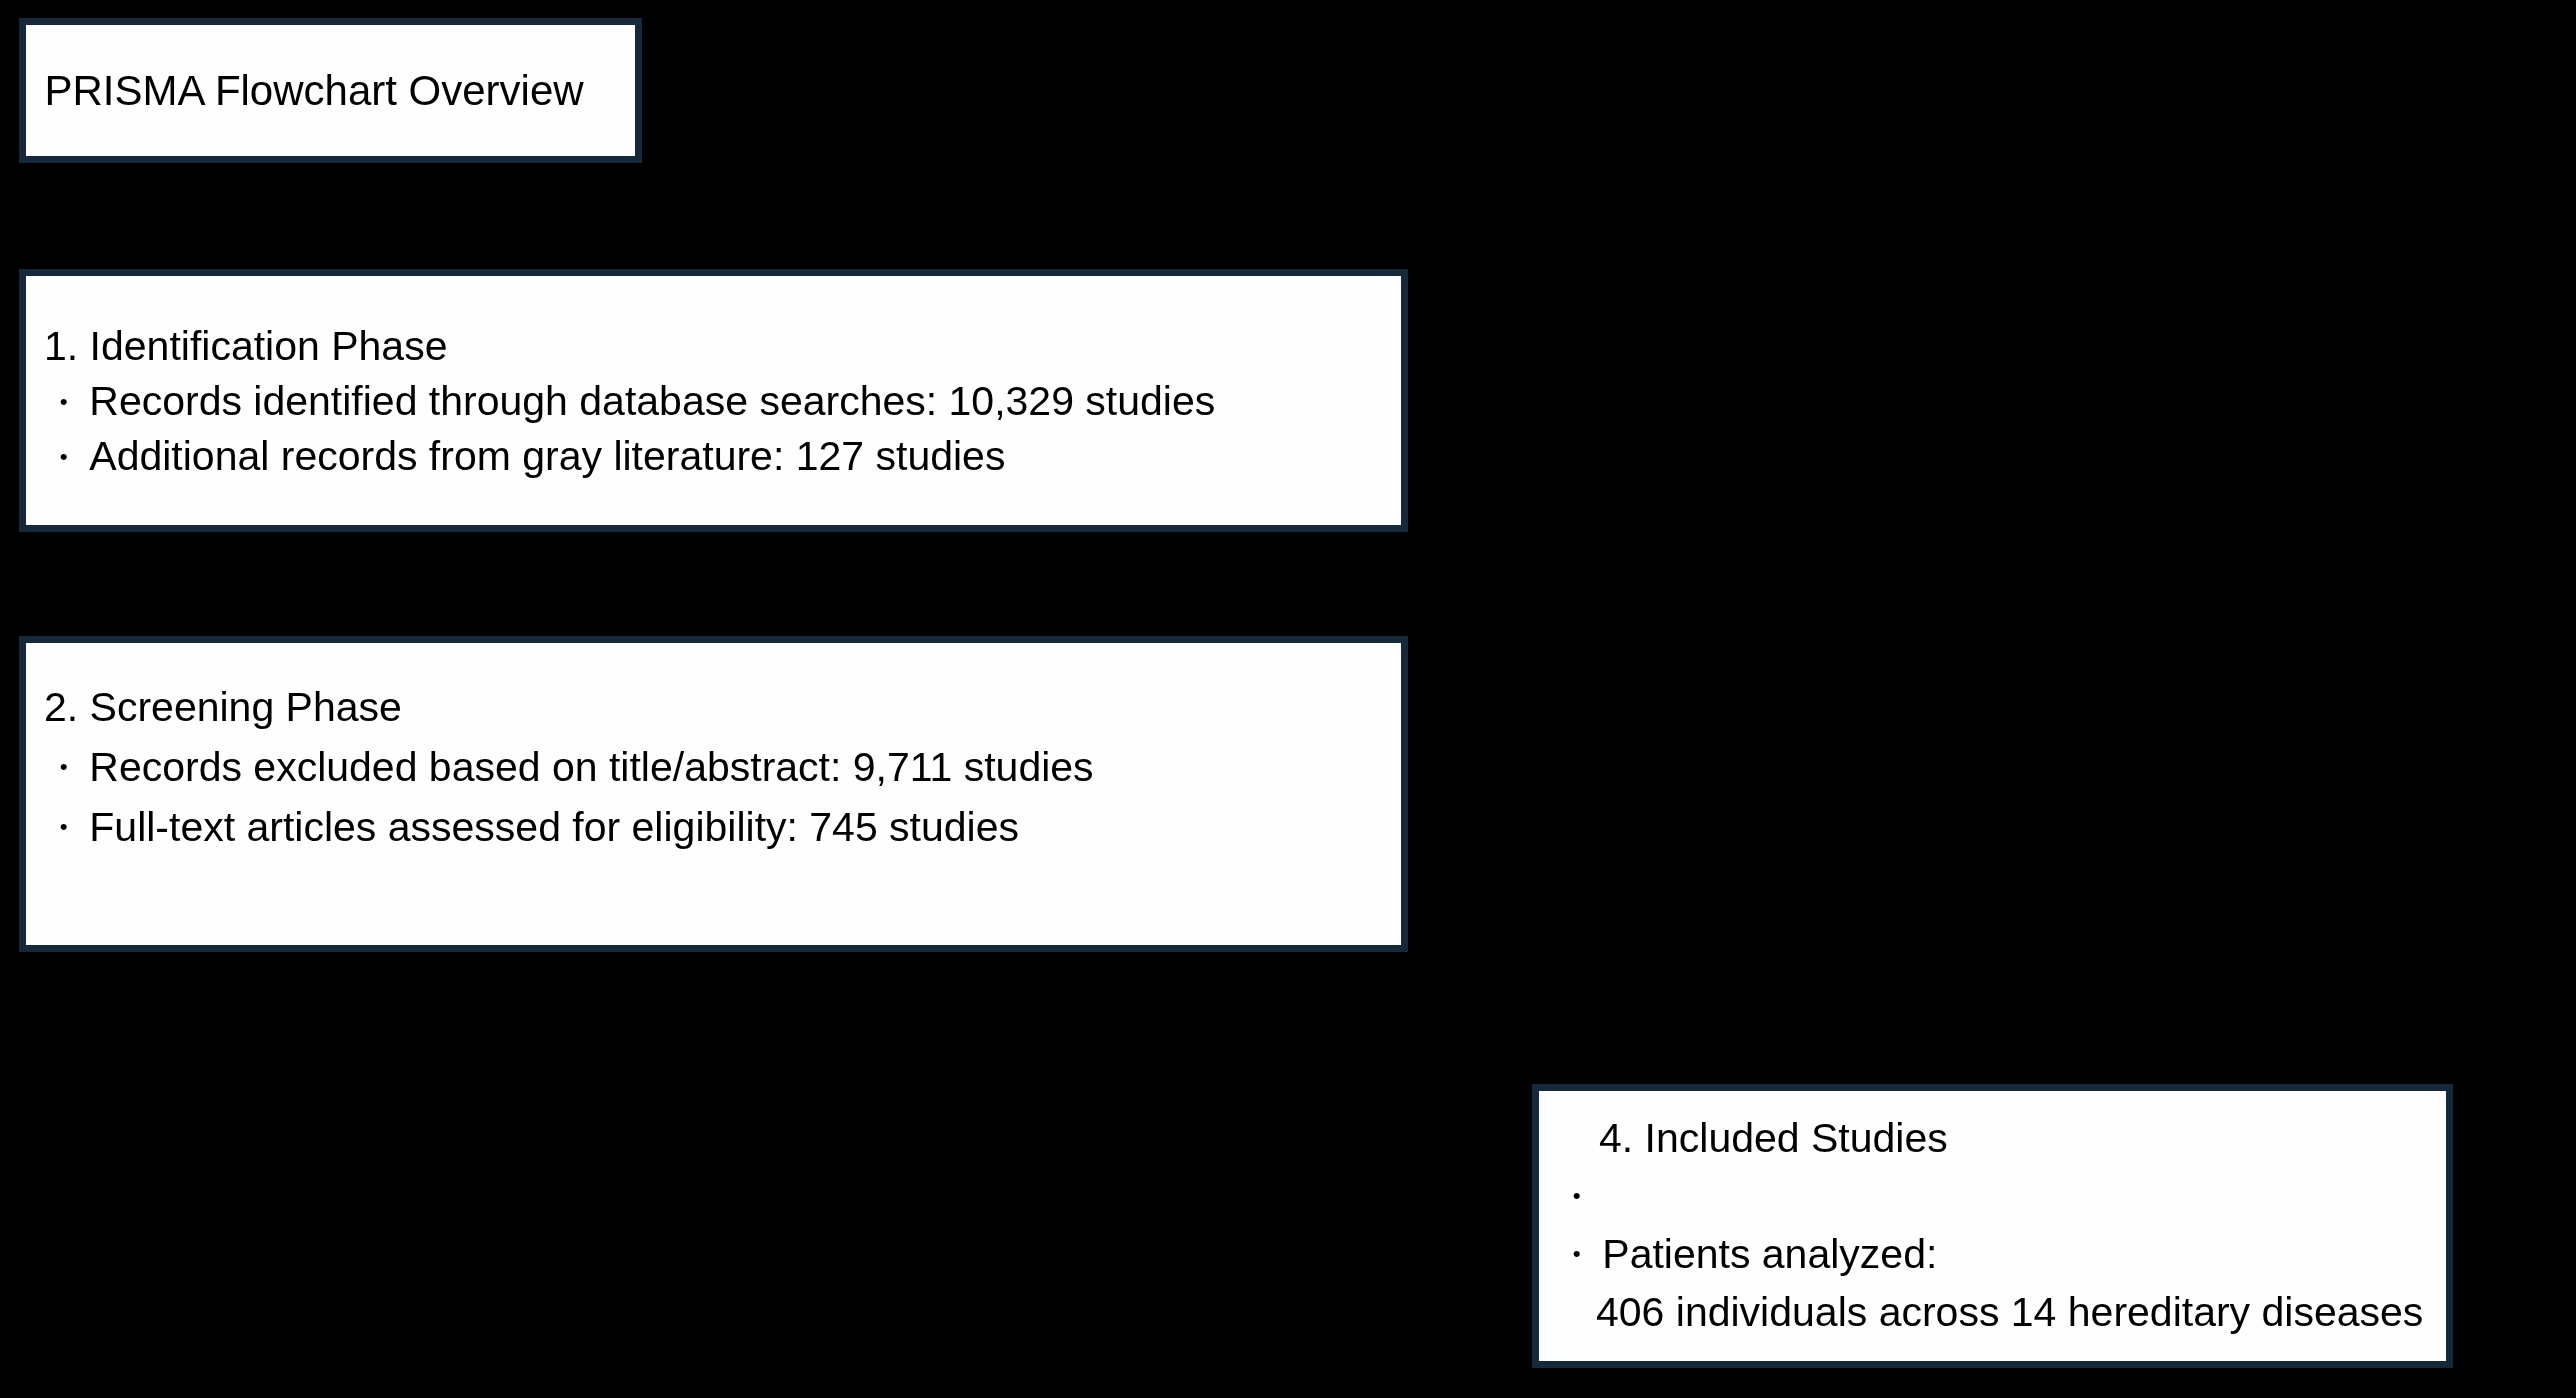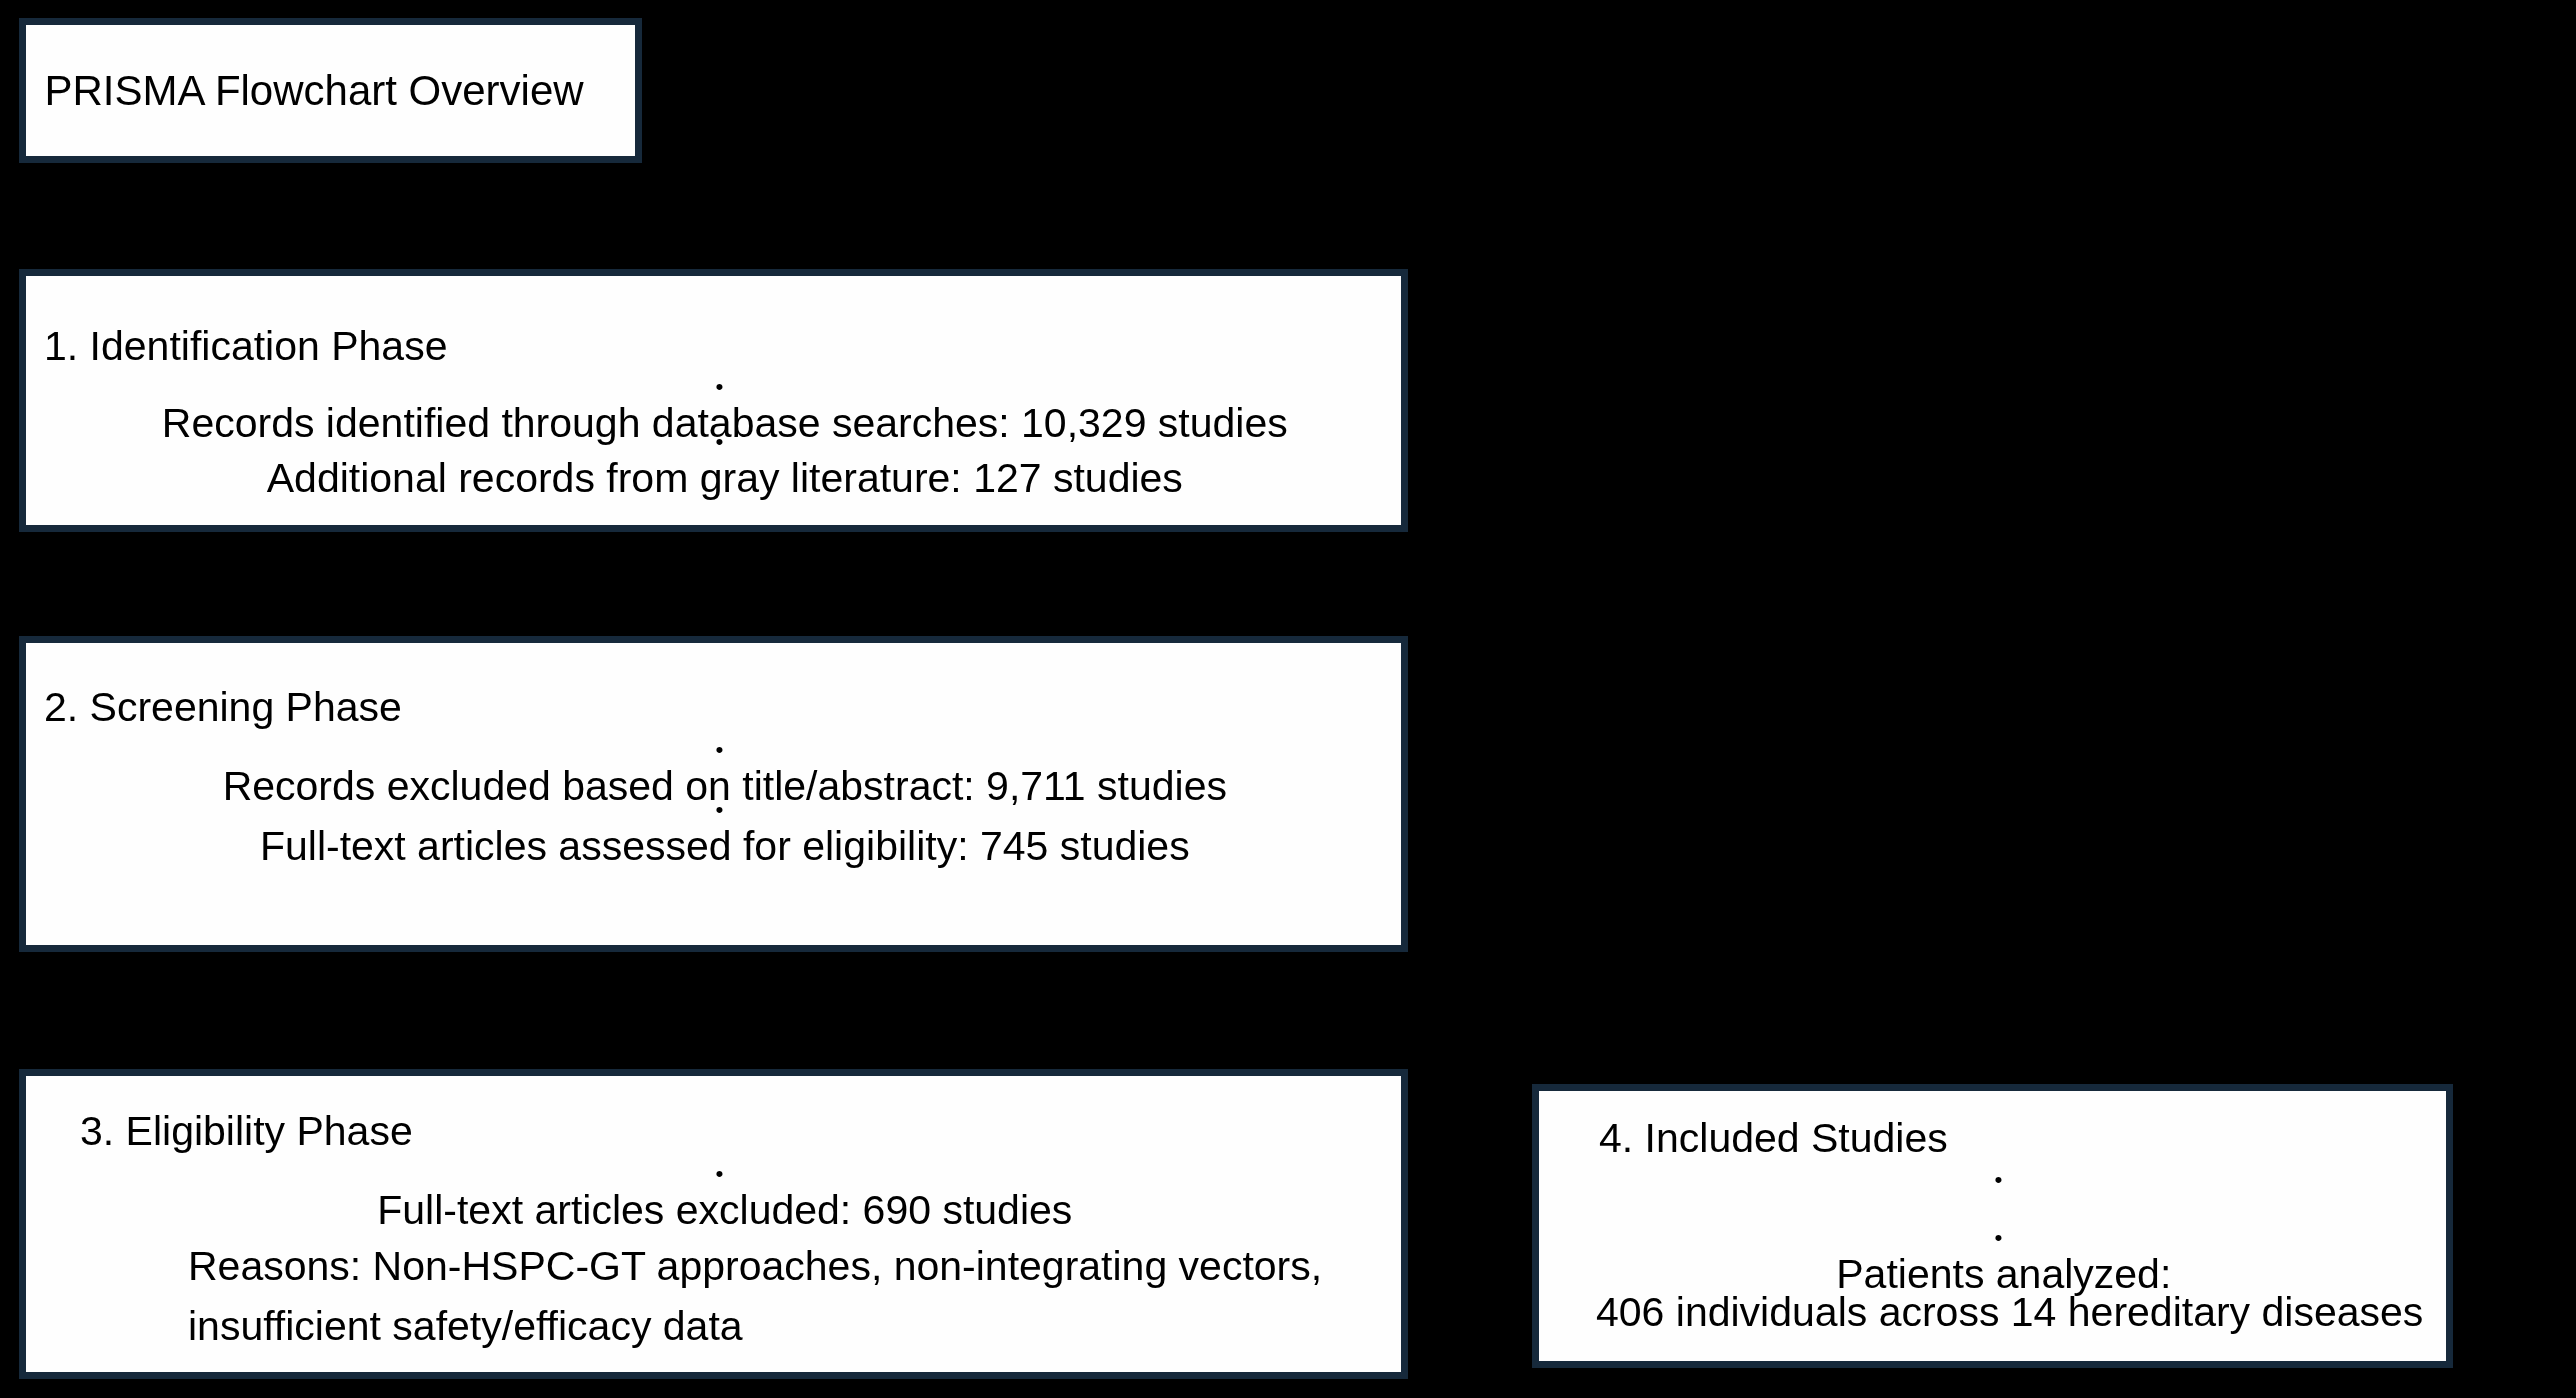--- a/index.html
+++ b/index.html
@@ -49,21 +49,21 @@
   #box-screening .line { height: 60px; }
   #box-eligibility    { left: 19px;  top: 1069px; width: 1389px; height: 310px; padding-top: 25px; }
   #box-eligibility .line { height: 60px; }
   #box-included       { left: 1532px; top: 1084px; width: 921px; height: 284px; padding-top: 18px; }
   #box-included .line { height: 58px; }
 
   #box-identification .box-title, #box-screening .box-title { padding-left: 18px; }
   #box-eligibility .box-title { padding-left: 54px; }
   #box-included .box-title    { padding-left: 60px; }
 
-  .bullet { padding-left: 22.6px; flex-direction: column; }
+  .bullet { padding-left: 22.6px; }
   .dot {
     width: 30px;
     margin-right: 10.7px;
     text-align: center;
     font-size: 0.55em;
     flex: 0 0 auto;
   }
   .dot::before { content: "\2022"; }
   #box-eligibility .cont { padding-left: 162px; }
   #box-included .cont    { padding-left: 57px; }
@@ -146,29 +146,20 @@
       <span class="dot"></span>
       <span>Full-text articles assessed for eligibility: 745 studies</span>
     </div>
   </div>
 
   <div class="arrow-down" id="arrow-3">
     <div class="shaft"></div>
     <div class="head"></div>
   </div>
 
-  <div class="box" id="box-eligibility">
-    <div class="line box-title">3. Eligibility Phase</div>
-    <div class="line bullet">
-      <span class="dot"></span>
-      <span>Full-text articles excluded: 690 studies</span>
-    </div>
-    <div class="line cont cont-gap">Reasons: Non-HSPC-GT approaches, non-integrating vectors,</div>
-    <div class="line cont">insufficient safety/efficacy data</div>
-  </div>
 
   <div class="arrow-right" id="arrow-4">
     <div class="shaft"></div>
     <div class="head"></div>
   </div>
 
   <div class="box" id="box-included">
     <div class="line box-title">4. Included Studies</div>
     <div class="line bullet">
       <span class="dot"></span>

